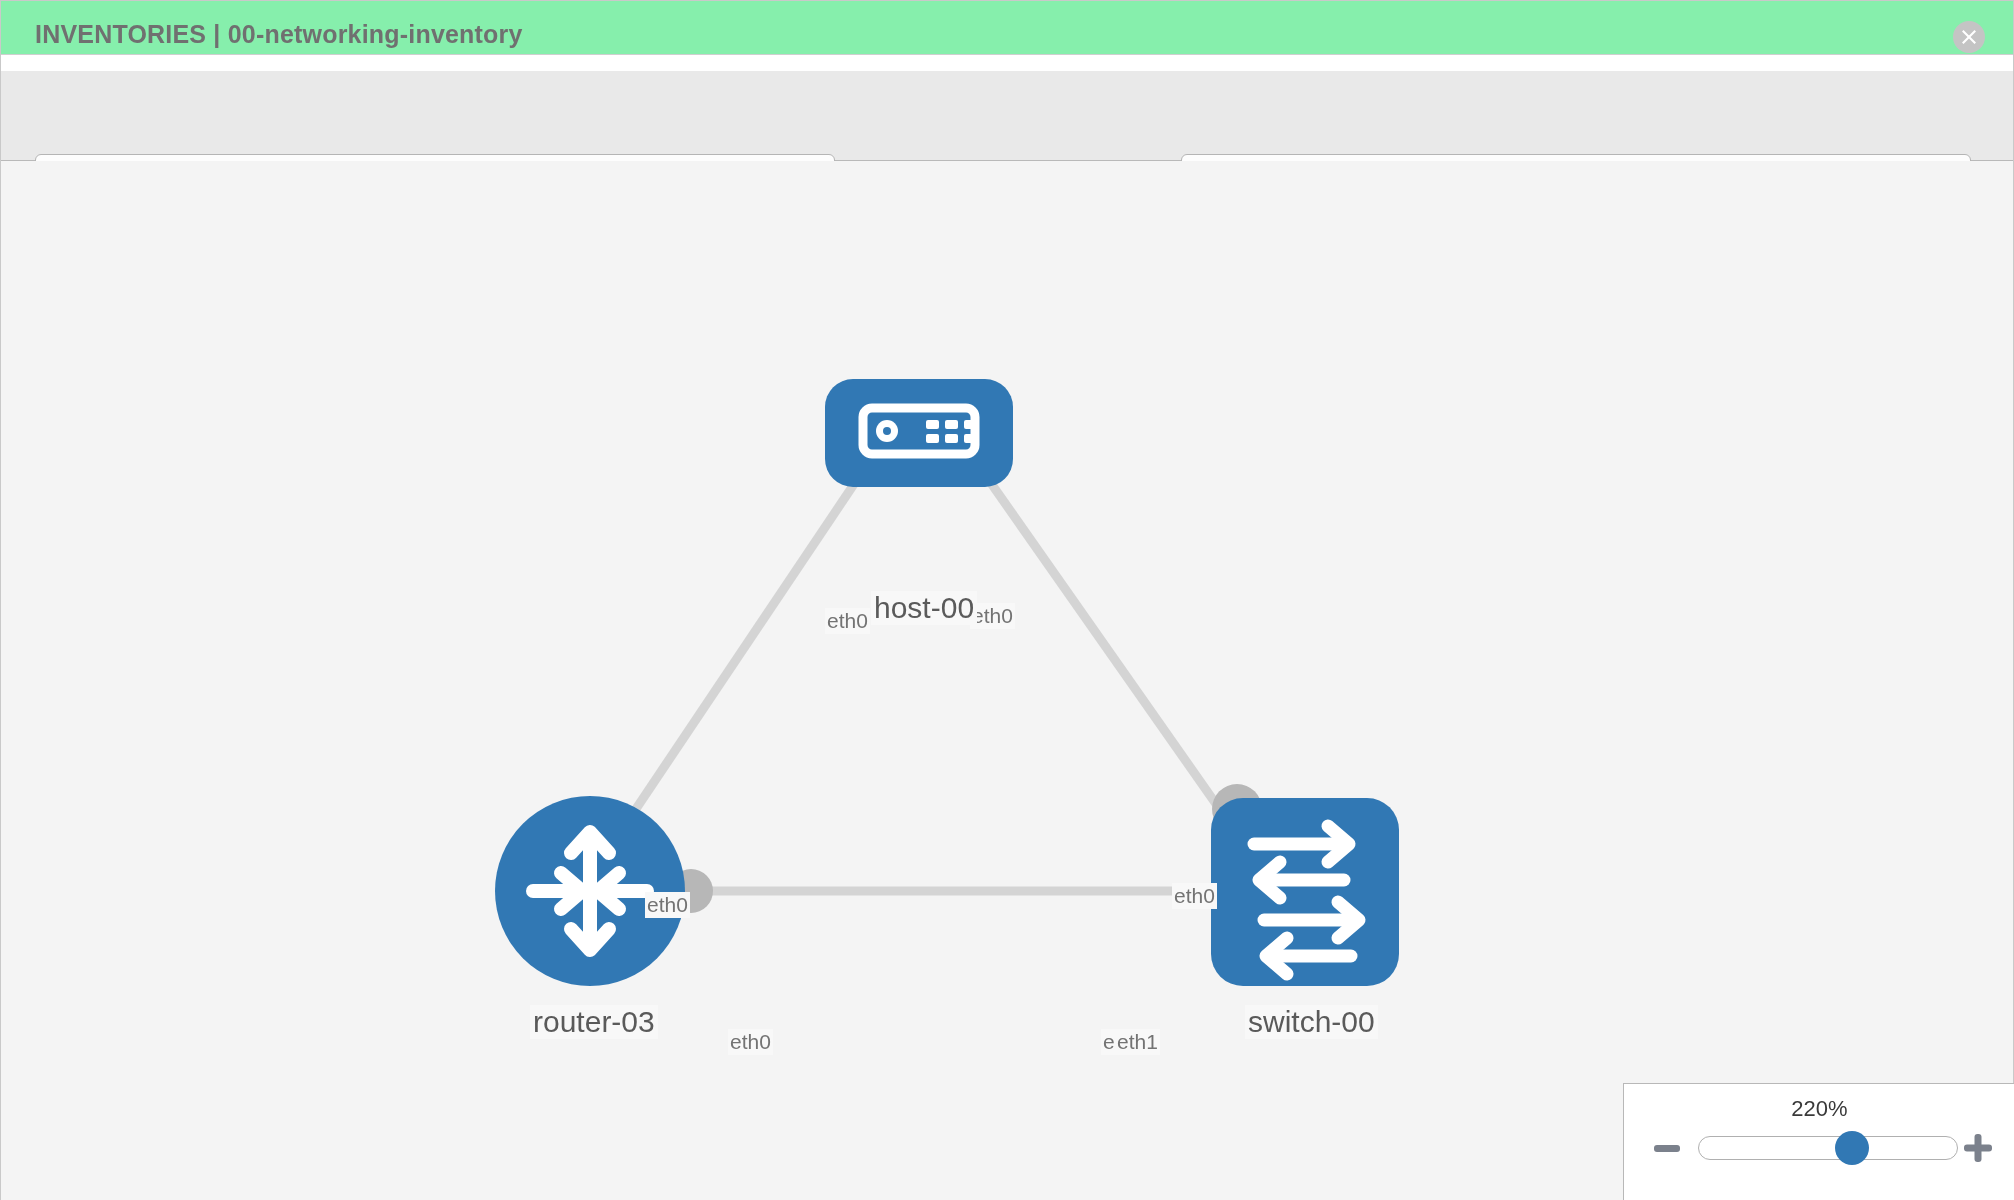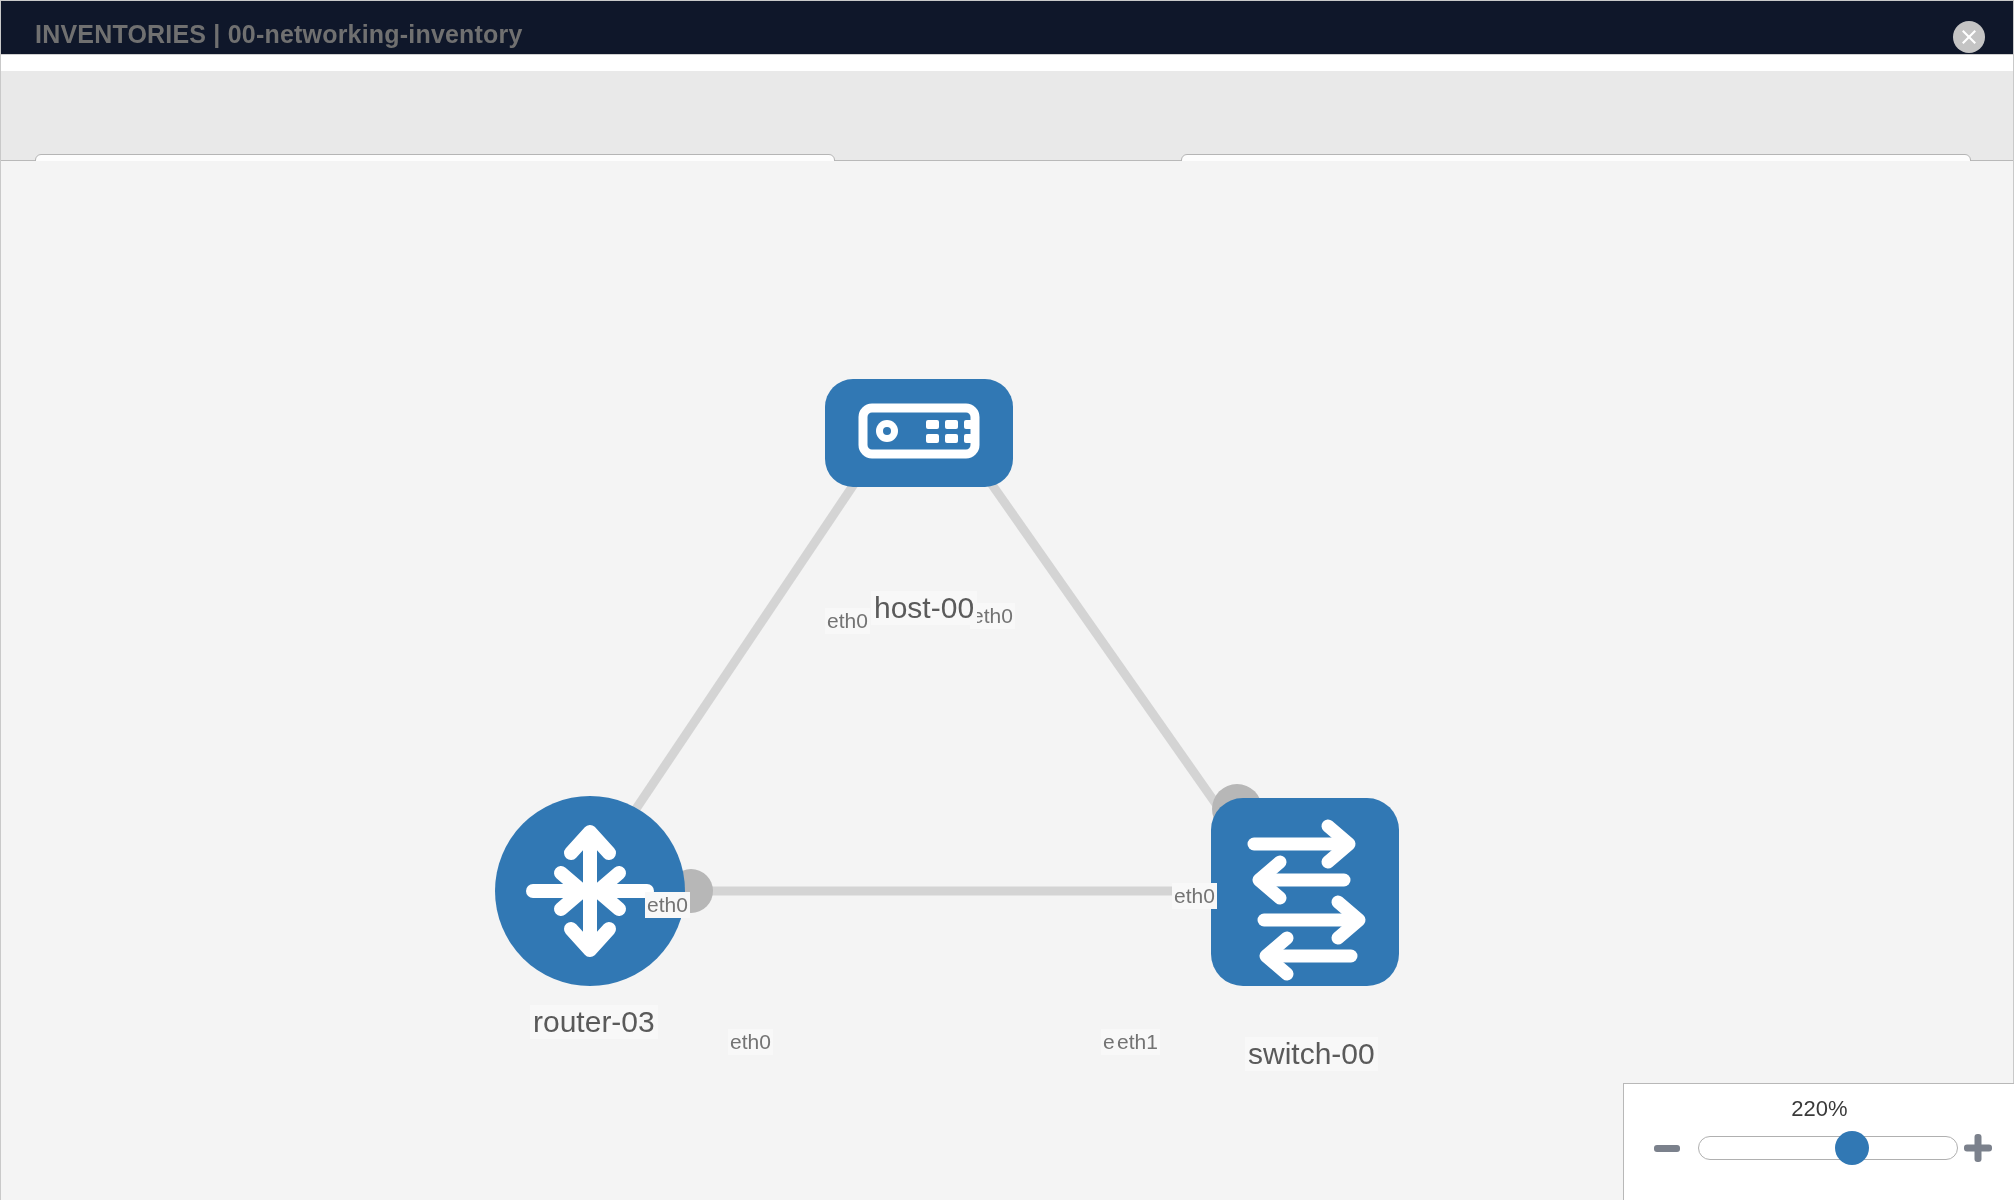--- a/index.html
+++ b/index.html
@@ -21,21 +21,21 @@
     border: 1px solid #c9c9c9;
     background: #ffffff;
   }
 
   
   .titlebar {
     position: absolute;
     left: 0; top: 0;
     width: 100%;
     height: 54px;
-    background: #0f172a;
+    background: #86efac;
     border-bottom: 1px solid #cfcfcf;
     box-sizing: border-box;
   }
   .page-title {
     position: absolute;
     left: 34px;
     top: 19px;
     font-size: 25px;
     font-weight: bold;
     color: #707070;
@@ -314,21 +314,21 @@
     <div class="edge-label" style="left:824px; top:447px;">eth0</div>
     <div class="edge-label" style="left:969px; top:442px;">eth0</div>
     <div class="edge-label" style="left:644px; top:731px;">eth0</div>
     <div class="edge-label" style="left:1171px; top:722px;">eth0</div>
     <div class="edge-label" style="left:727px; top:868px;">eth0</div>
     <div class="edge-label" style="left:1100px; top:868px;">eth</div>
     <div class="edge-label" style="left:1114px; top:868px;">eth1</div>
 
     <div class="node-label" style="left:870px; top:430px;">host-00</div>
     <div class="node-label" style="left:529px; top:1000px; top:844px;">router-03</div>
-    <div class="node-label" style="left:1244px; top:876px;">switch-00</div>
+    <div class="node-label" style="left:1244px; top:844px;">switch-00</div>
 
   </div>
 
   <div class="zoom-panel">
     <div class="zoom-level">220%</div>
 
     <div class="zoom-minus">
       <svg width="34" height="34" viewBox="0 0 34 34" aria-hidden="true">
         <rect x="4" y="14" width="26" height="7" rx="3" fill="#7b818c"></rect>
       </svg>

